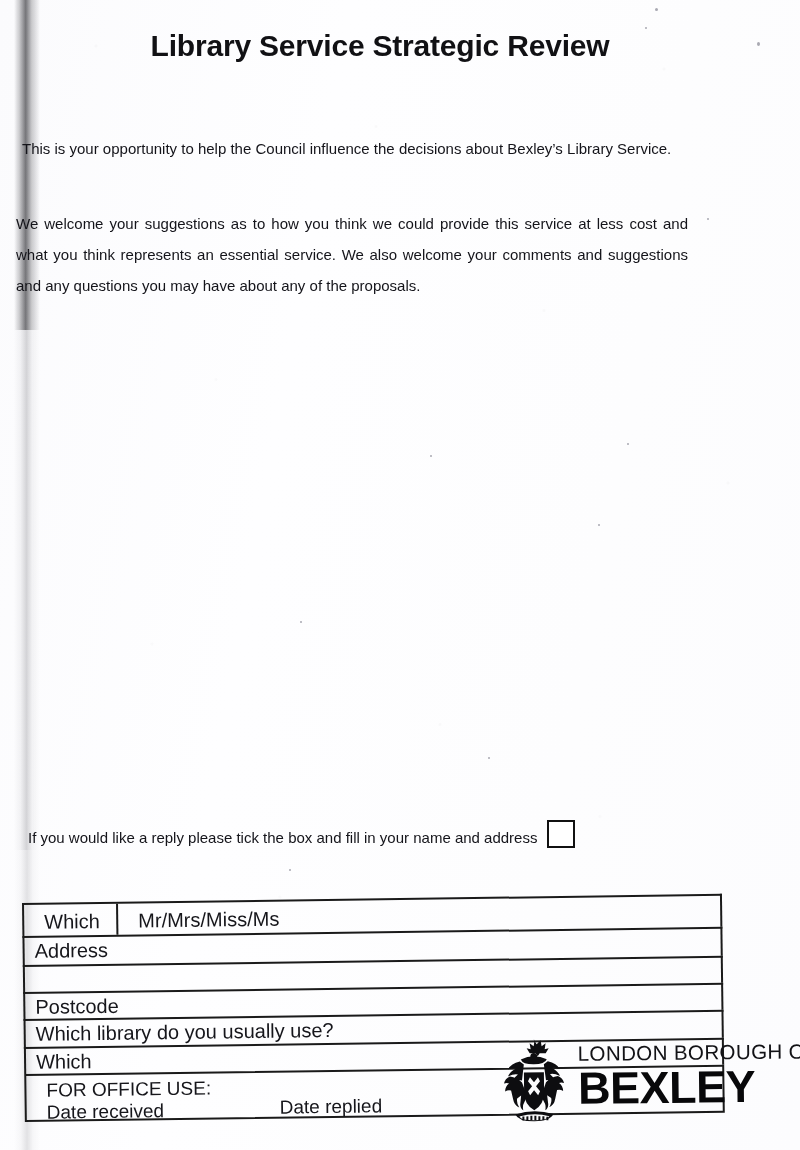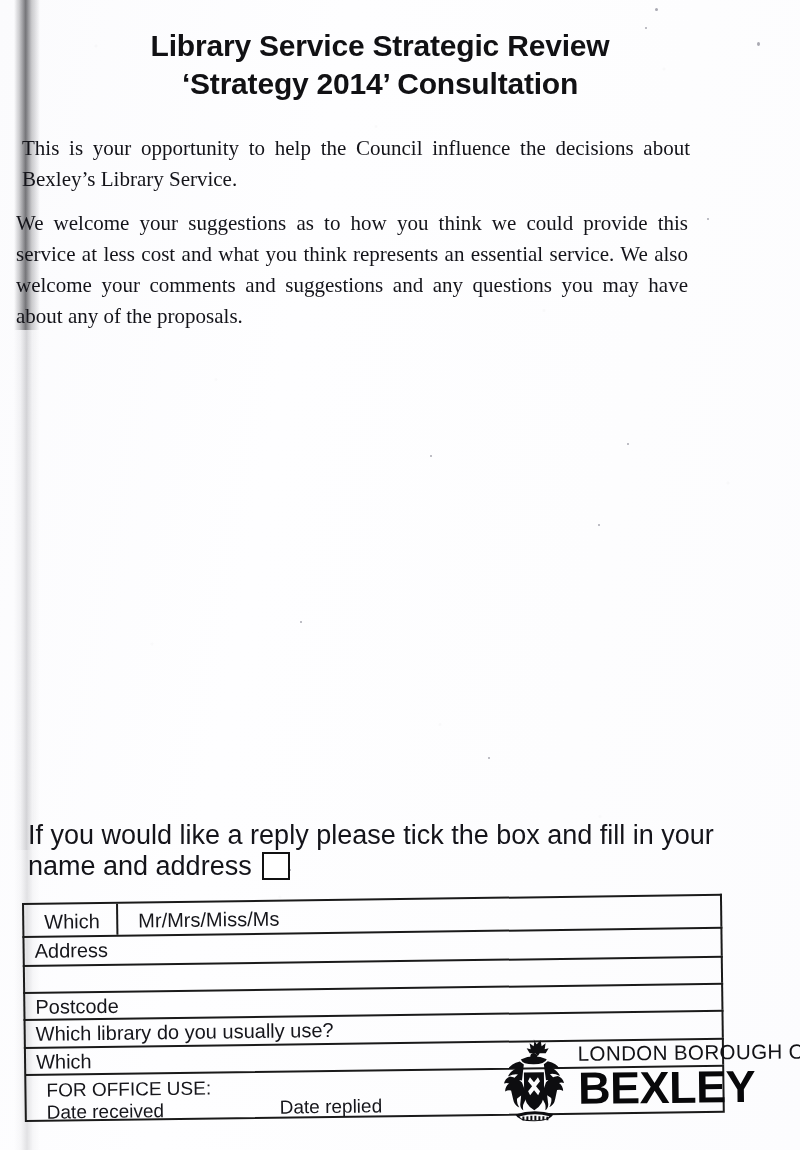--- a/index.html
+++ b/index.html
@@ -88,33 +88,32 @@
     font-size: 30px;
     line-height: 38px;
     color: #111114;
     letter-spacing: -0.2px;
     white-space: nowrap;
   }
   
   .para {
     position: absolute;
     color: #14141a;
-    font-size: 21px;
+    font-size: 15px;
     line-height: 31px;
     text-align: justify;
-    font-family: Liberation Serif, serif;
   }
   #para1 { left: 22px; top: 133px; width: 668px; }
   #para2 { left: 16px; top: 208px; width: 672px; }
   
   #tick-instruction {
     position: absolute;
     left: 28px; top: 820px;
     width: 690px;
-    font-size: 27px;
+    font-size: 15px;
     line-height: 31px;
     color: #14141a;
   }
   .tickbox {
     display: inline-block;
     width: 24px; height: 24px;
     border: 2.5px solid #111;
     vertical-align: -5px;
     margin-left: 10px;
     background: #fff;
@@ -223,21 +222,20 @@
   <div class="speck" style="left:430px;top:455px;width:2px;height:2px;"></div>
   <div class="speck" style="left:598px;top:524px;width:2px;height:2px;"></div>
   <div class="speck" style="left:627px;top:443px;width:2px;height:2px;"></div>
   <div class="speck" style="left:300px;top:621px;width:2px;height:2px;"></div>
   <div class="speck" style="left:488px;top:757px;width:2px;height:2px;"></div>
   <div class="speck" style="left:707px;top:218px;width:2px;height:2px;"></div>
   <div class="speck" style="left:289px;top:869px;width:2px;height:2px;"></div>
 
   <div class="title-block">
     <div class="title-line">Library Service Strategic Review</div>
-    <div class="title-line">‘Strategy 2014’ Consultation</div>
   </div>
 
   <div class="para" id="para1">This is your opportunity to help the Council influence the decisions about Bexley’s Library Service.</div>
   <div class="para" id="para2">We welcome your suggestions as to how you think we could provide this service at less cost and what you think represents an essential service. We also welcome your comments and suggestions and any questions you may have about any of the proposals.</div>
 
   <div id="tick-instruction">
     <span>If you would like a reply please tick the box and fill in your name and address</span><span class="tickbox"></span>
   </div>
 
   <div id="form-table">

